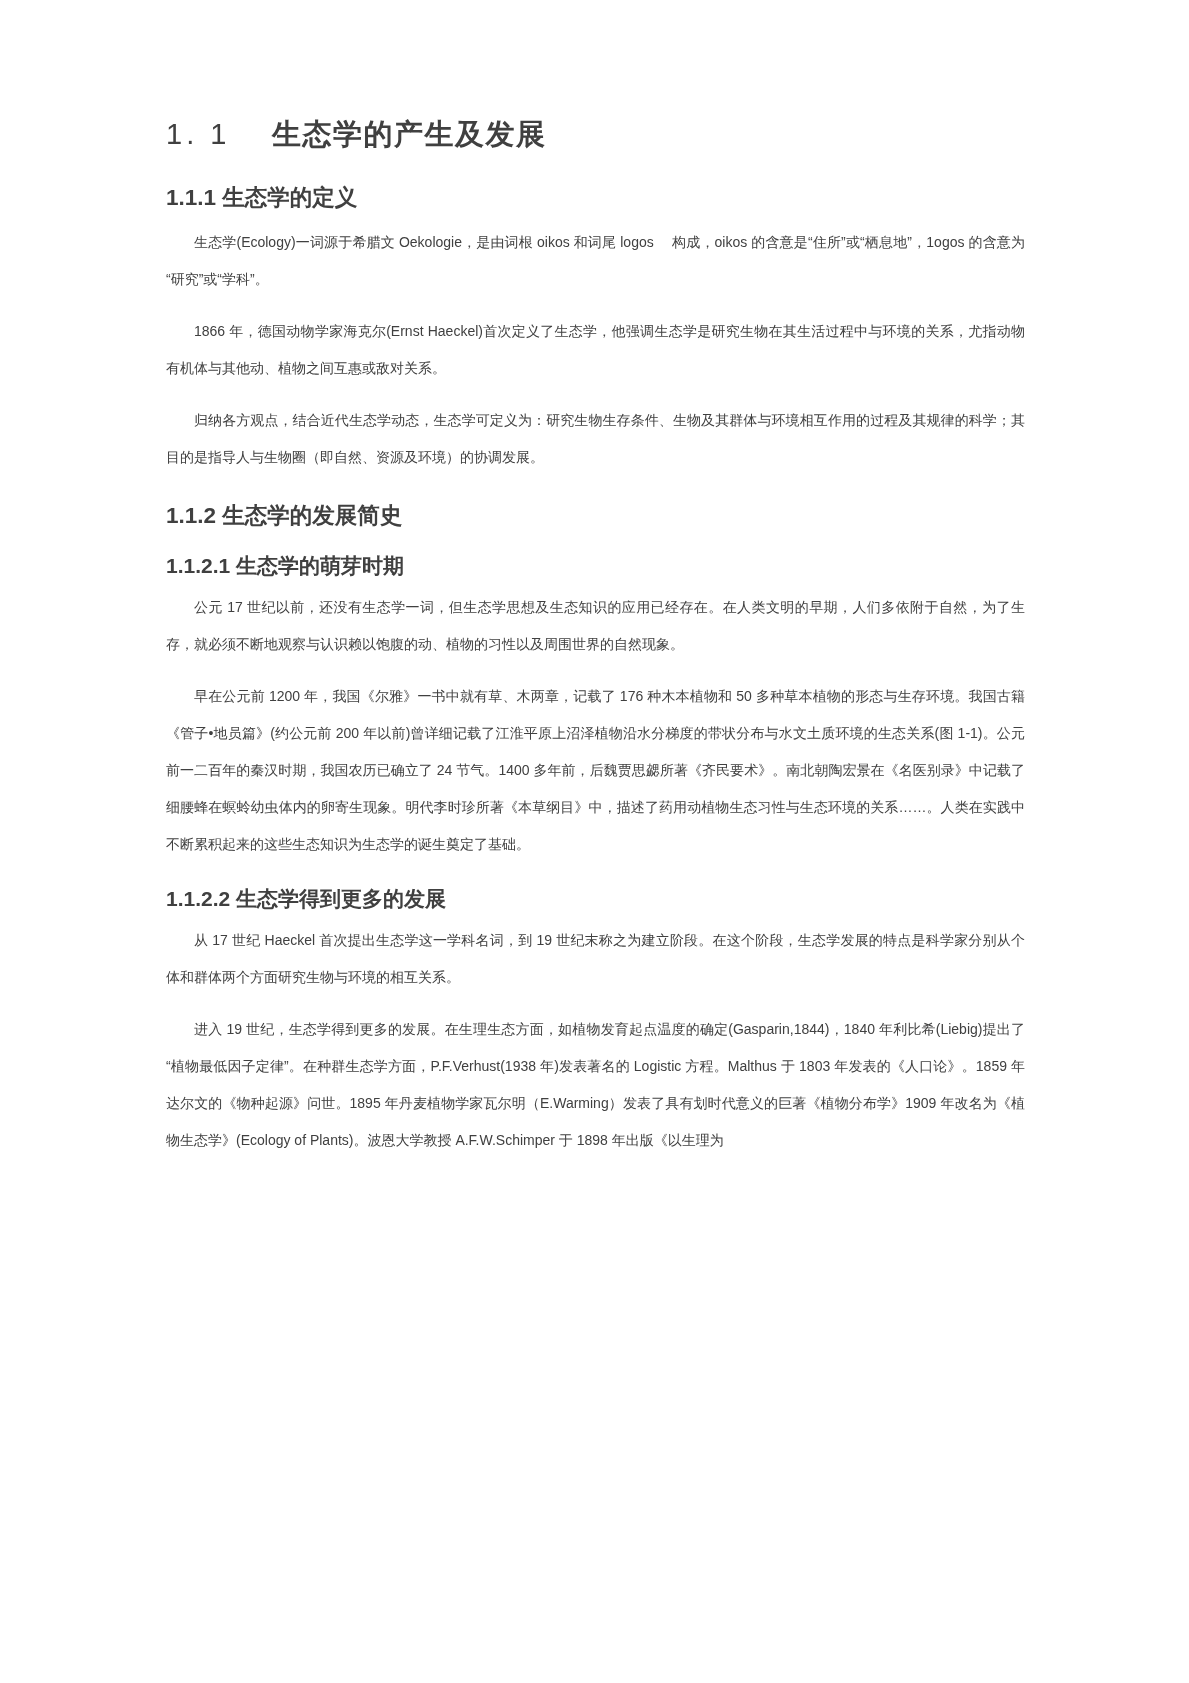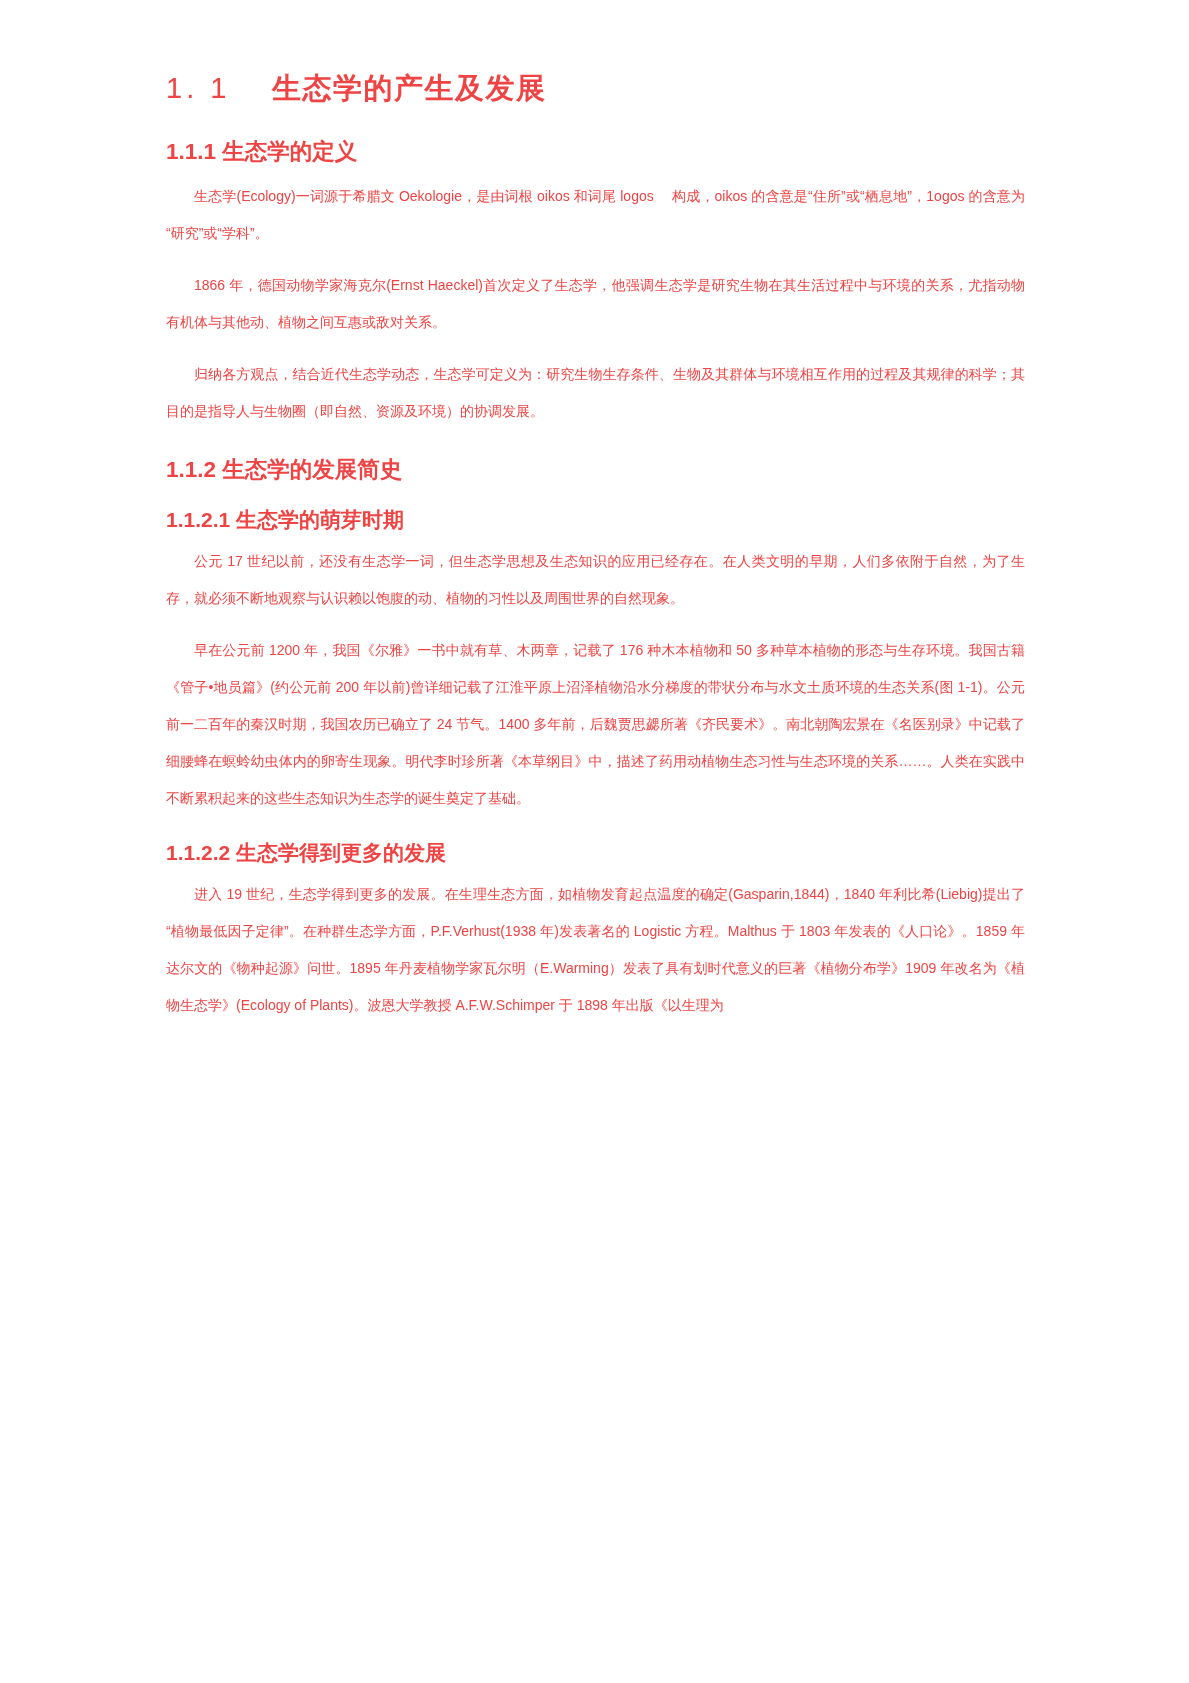--- a/index.html
+++ b/index.html
@@ -6,23 +6,23 @@
     margin: 0;
     padding: 0;
     background: #ffffff;
   }
   .page {
     position: relative;
     width: 1189px;
     min-height: 1683px;
     box-sizing: border-box;
     background: #ffffff;
-    color: #ef4444;
+    color: #404040;
     font-family: "Liberation Sans", "DejaVu Sans", sans-serif;
-    padding: 70px 164px 60px 166px;
+    padding: 116px 164px 60px 166px;
   }
   .chapter-title {
     font-size: 29px;
     font-weight: 600;
     letter-spacing: 1.5px;
     margin: 0 0 32px 0;
     line-height: 36px;
     white-space: nowrap;
   }
   .chapter-title .num {
@@ -68,15 +68,16 @@
   <p class="body">1866 年，德国动物学家海克尔(Ernst Haeckel)首次定义了生态学，他强调生态学是研究生物在其生活过程中与环境的关系，尤指动物有机体与其他动、植物之间互惠或敌对关系。</p>
   <p class="body">归纳各方观点，结合近代生态学动态，生态学可定义为：研究生物生存条件、生物及其群体与环境相互作用的过程及其规律的科学；其目的是指导人与生物圈（即自然、资源及环境）的协调发展。</p>
 
   <h2 class="sec">1.1.2 生态学的发展简史</h2>
 
   <h3 class="subsec">1.1.2.1 生态学的萌芽时期</h3>
   <p class="body">公元 17 世纪以前，还没有生态学一词，但生态学思想及生态知识的应用已经存在。在人类文明的早期，人们多依附于自然，为了生存，就必须不断地观察与认识赖以饱腹的动、植物的习性以及周围世界的自然现象。</p>
   <p class="body">早在公元前 1200 年，我国《尔雅》一书中就有草、木两章，记载了 176 种木本植物和 50 多种草本植物的形态与生存环境。我国古籍《管子•地员篇》(约公元前 200 年以前)曾详细记载了江淮平原上沼泽植物沿水分梯度的带状分布与水文土质环境的生态关系(图 1-1)。公元前一二百年的秦汉时期，我国农历已确立了 24 节气。1400 多年前，后魏贾思勰所著《齐民要术》。南北朝陶宏景在《名医别录》中记载了细腰蜂在螟蛉幼虫体内的卵寄生现象。明代李时珍所著《本草纲目》中，描述了药用动植物生态习性与生态环境的关系……。人类在实践中不断累积起来的这些生态知识为生态学的诞生奠定了基础。</p>
 
   <h3 class="subsec gap-large">1.1.2.2 生态学得到更多的发展</h3>
+  <p class="body">从 17 世纪 Haeckel 首次提出生态学这一学科名词，到 19 世纪末称之为建立阶段。在这个阶段，生态学发展的特点是科学家分别从个体和群体两个方面研究生物与环境的相互关系。</p>
   <p class="body">进入 19 世纪，生态学得到更多的发展。在生理生态方面，如植物发育起点温度的确定(Gasparin,1844)，1840 年利比希(Liebig)提出了“植物最低因子定律”。在种群生态学方面，P.F.Verhust(1938 年)发表著名的 Logistic 方程。Malthus 于 1803 年发表的《人口论》。1859 年达尔文的《物种起源》问世。1895 年丹麦植物学家瓦尔明（E.Warming）发表了具有划时代意义的巨著《植物分布学》1909 年改名为《植物生态学》(Ecology of Plants)。波恩大学教授 A.F.W.Schimper 于 1898 年出版《以生理为</p>
 
 </div>
 
 </body></html>

